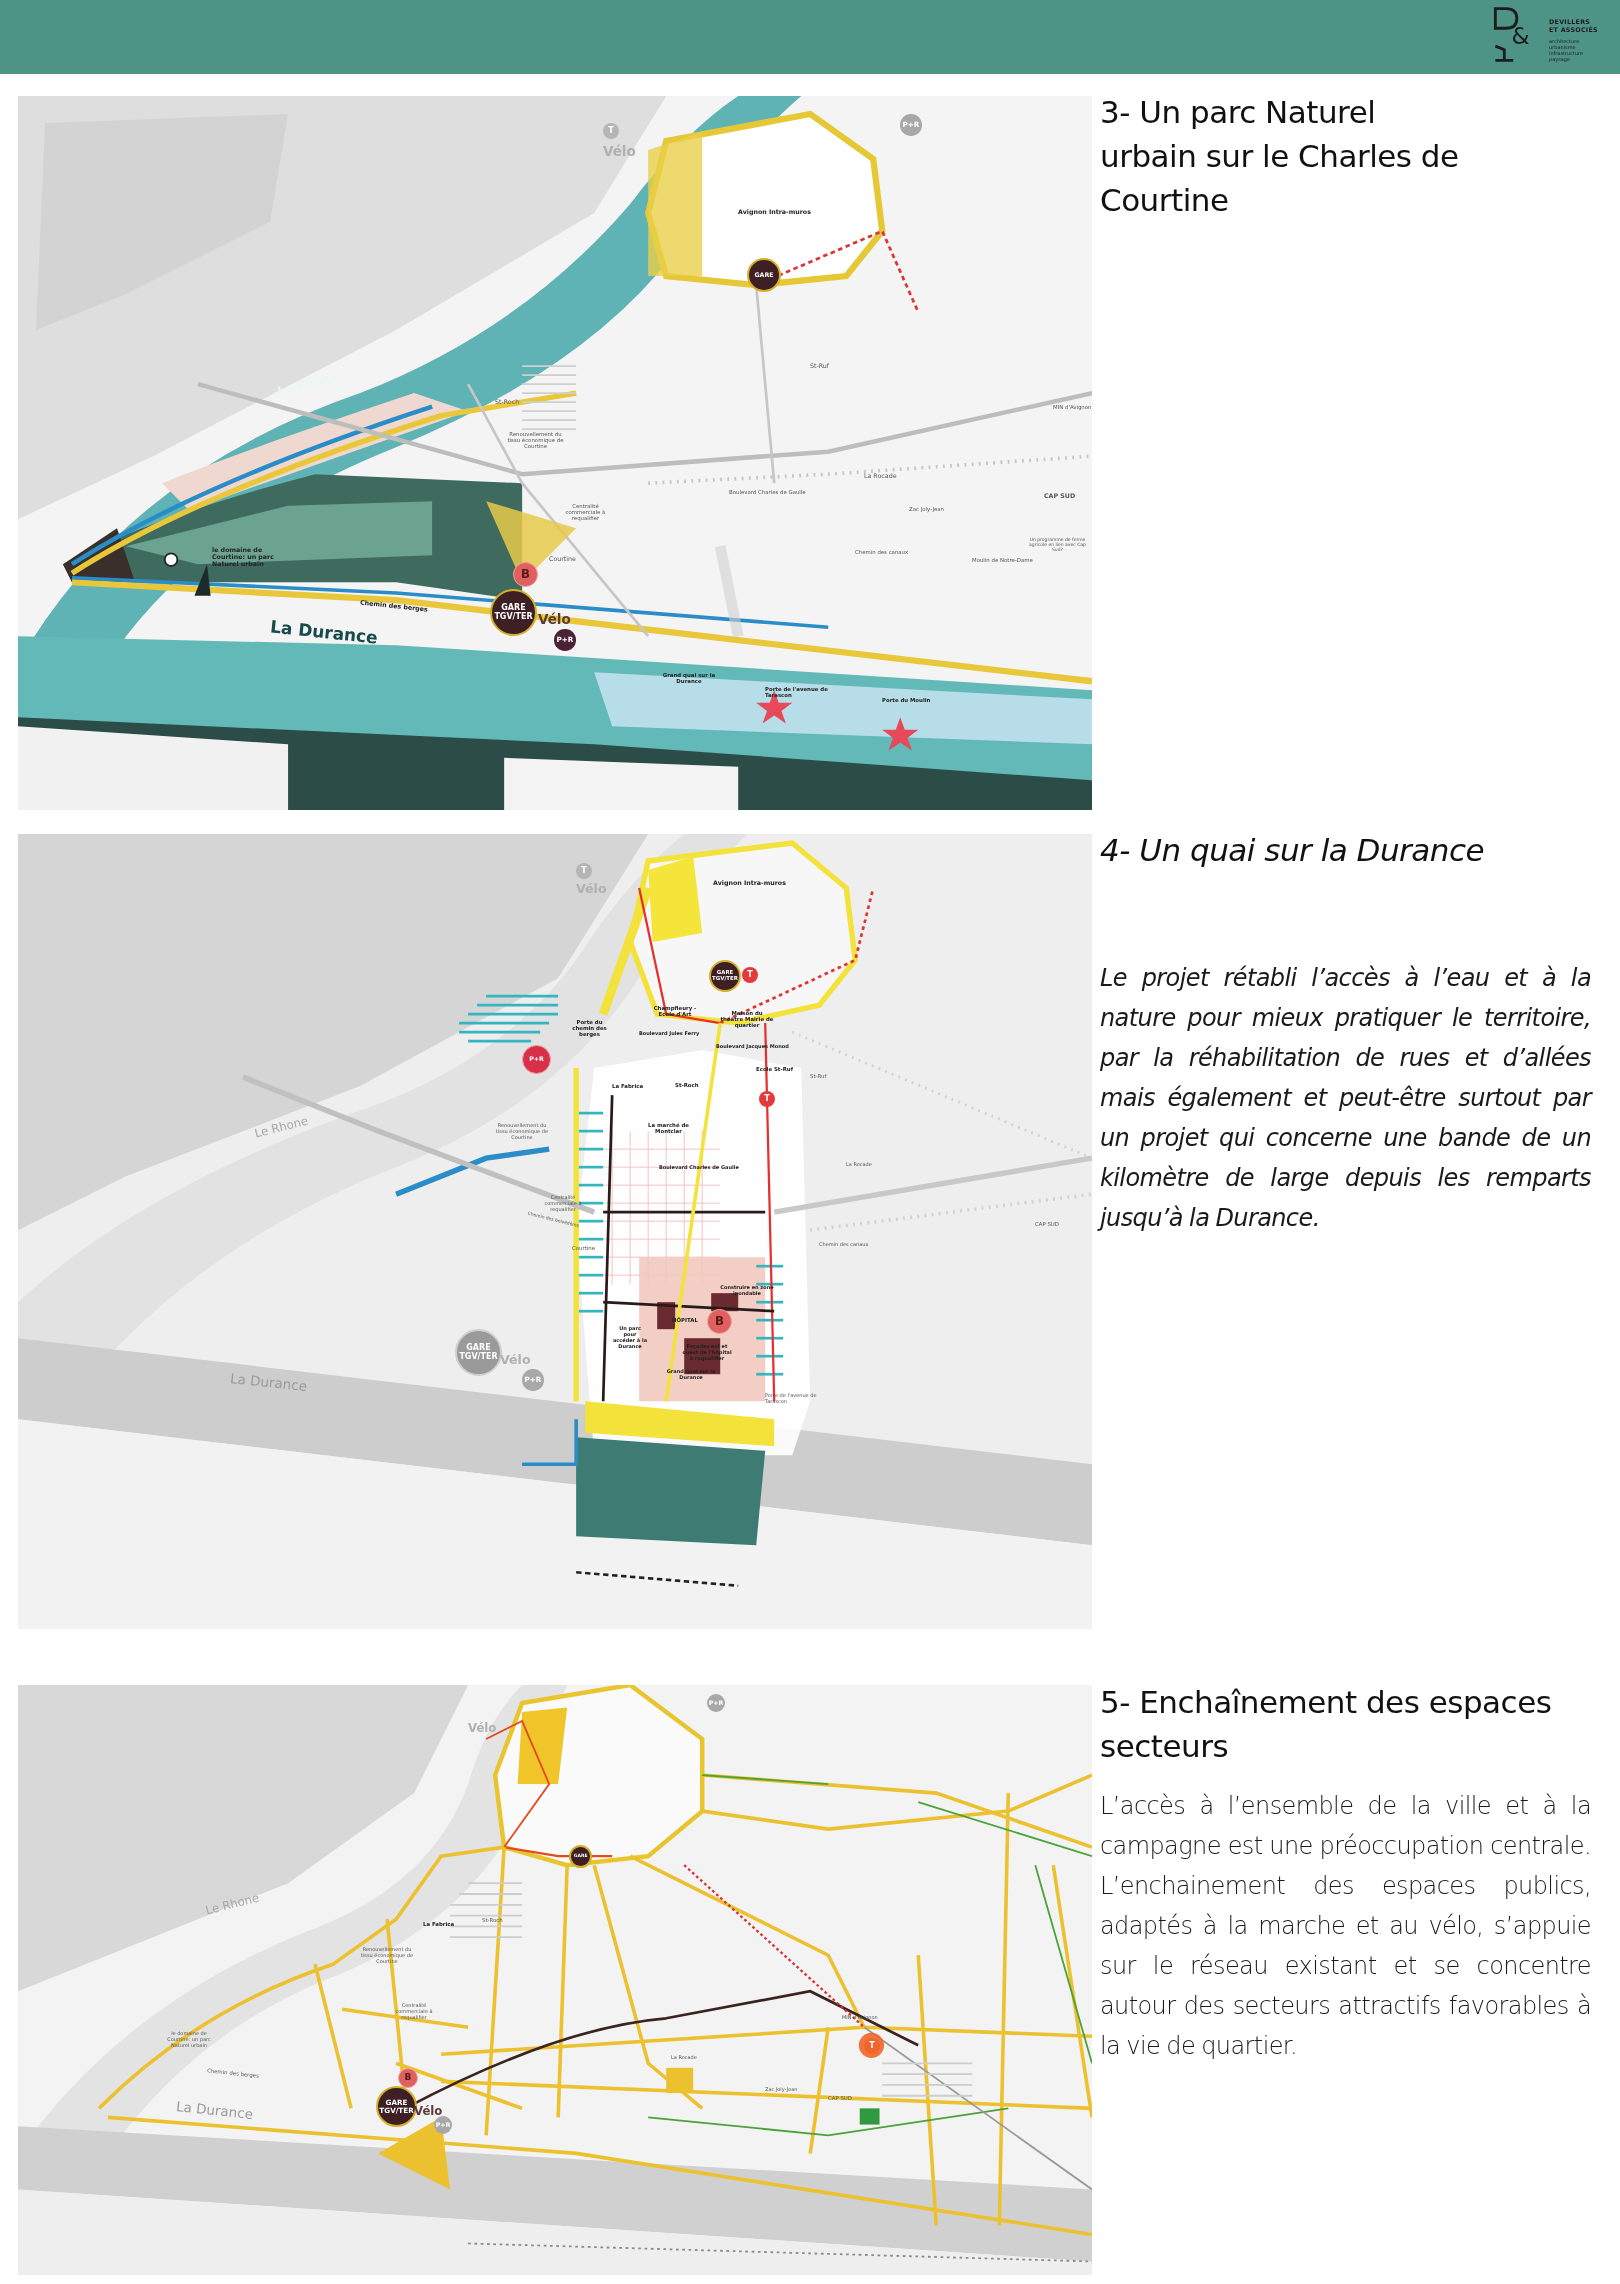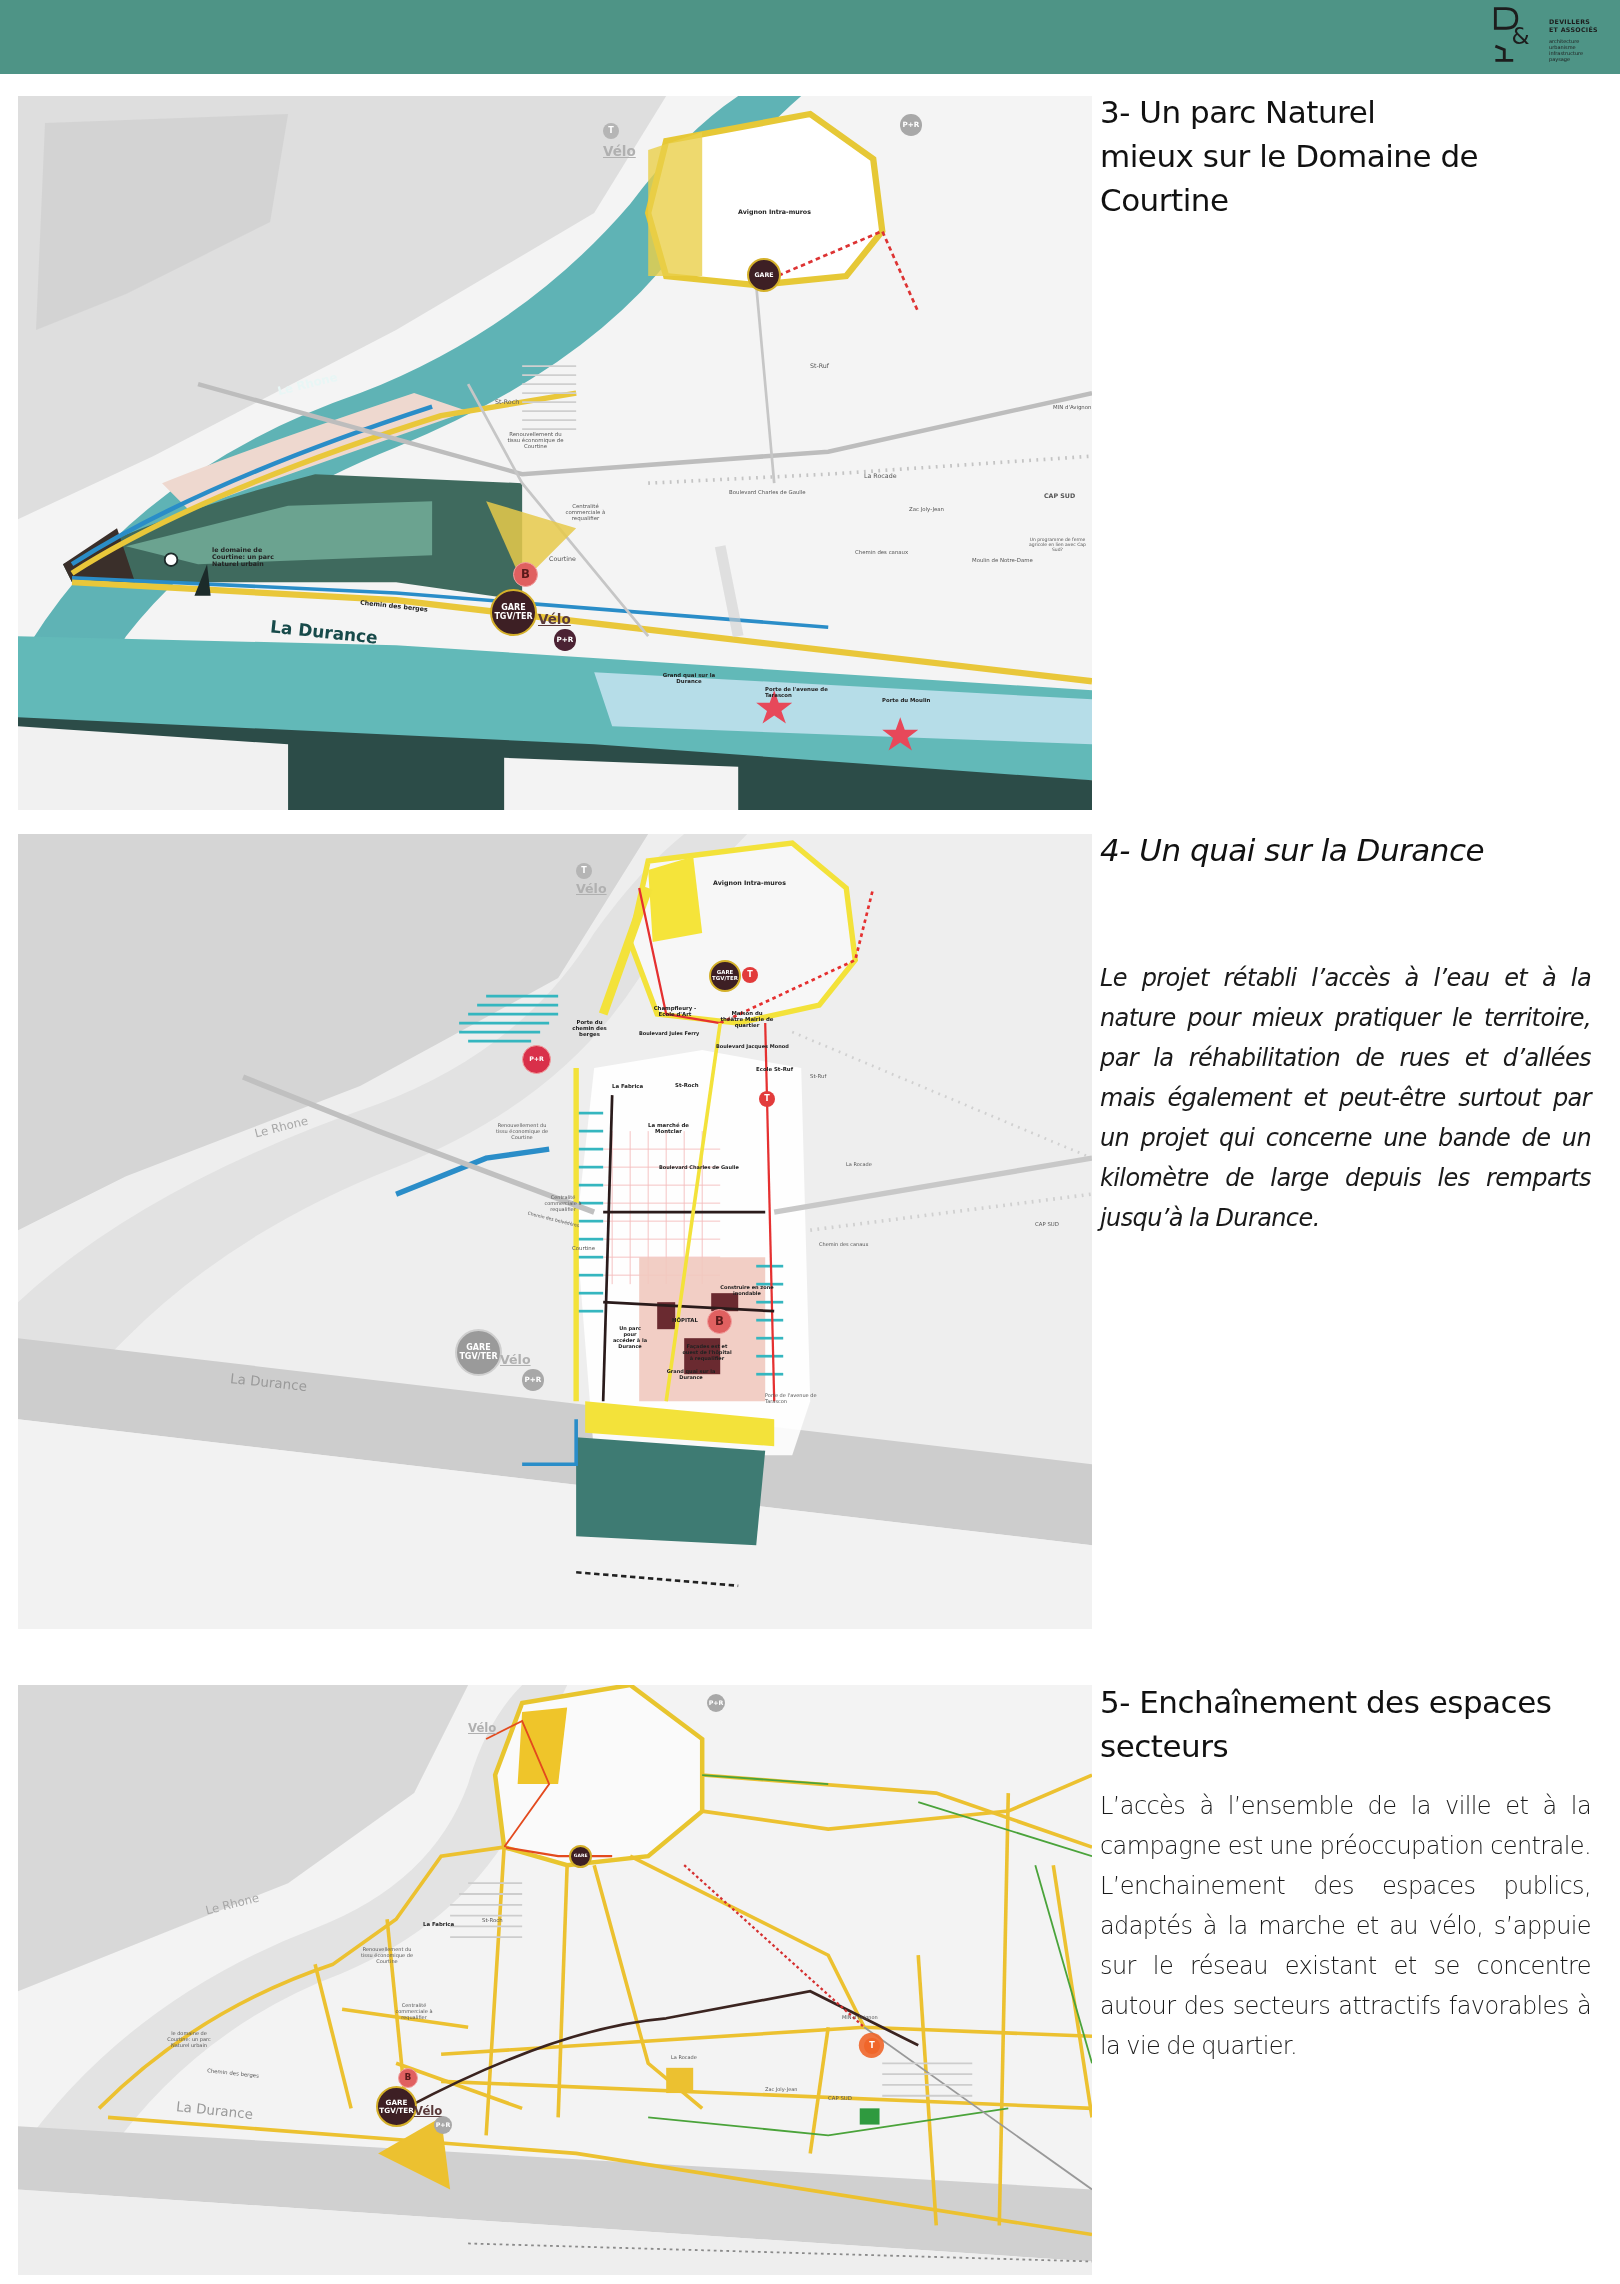--- a/index.html
+++ b/index.html
@@ -23,21 +23,21 @@
   .map-label.gray-water { color: #a7a7a7; font-size: 11.7px; transform: rotate(-14deg); }
 
   .badge { position: absolute; border-radius: 50%; display: flex; align-items: center; justify-content: center; font-weight: bold; color: #fff; text-align: center; line-height: 1.05; }
   .badge.gare { width: 47px; height: 47px; background: #3d1f24; border: 2.7px double #d4b02a; font-size: 8px; }
   .badge.gare.gray { background: #9a9a9a; border-color: #cfcfcf; }
   .badge.pr { width: 21.6px; height: 21.6px; background: #4b2233; font-size: 7.2px; }
   .badge.pr.gray { background: #a8a8a8; }
   .badge.b { width: 25px; height: 25px; background: #e06060; color: #5a1a1a; font-size: 11.7px; border: 1.8px solid #f2a0a0; }
   .badge.t { width: 16px; height: 16px; background: #e23b3b; font-size: 8px; }
   .badge.t.gray { background: #b5b5b5; }
-  .velo { position: absolute; font-size: 13.5px; font-weight: bold; color: #5a3a3a; text-decoration: underline; }
+  .velo { position: absolute; font-size: 13.5px; font-weight: bold; color: #5a3a3a; }
   .velo.gray { color: #b0b0b0; font-size: 16px; }
 
   .text-col { position: absolute; left: 1100px; width: 491px; }
   .sec-title { font-family: "DejaVu Sans", sans-serif; font-size: 31px; line-height: 44px; font-weight: normal; color: #111; letter-spacing: -0.5px; }
   .sec-body { font-family: "DejaVu Sans", sans-serif; font-size: 24px; line-height: 40px; font-weight: 300; color: #1a1a1a; text-align: justify; letter-spacing: -0.6px; word-spacing: -0.9px; }
 </style>
 </head>
 <body>
 
 <div class="header-band">
@@ -139,21 +139,21 @@
     <div class="velo" style="left:520px; top:515px;">Vélo</div>
     <div class="badge pr" style="left:536px; top:533px;">P+R</div>
     <div class="badge b" style="left:495px; top:466px;">B</div>
     <div class="badge pr gray" style="left:882px; top:18px;">P+R</div>
     <div class="badge t gray" style="left:585px; top:27px;">T</div>
     <div class="velo gray" style="left:585px; top:47px; font-size:13.5px;">Vélo</div>
   </div>
   <div class="text-col" style="top:90px;">
     <h2 class="sec-title">
       <span>3- Un parc Naturel</span><br>
-      <span>mieux sur le Domaine de</span><br>
+      <span>urbain sur le Charles de</span><br>
       <span>Courtine</span>
     </h2>
   </div>
 </div>
 
 <div class="section" style="top:0;">
   <div class="map" style="top:834px; height:795px;">
     <svg viewBox="0 0 1193 883" preserveAspectRatio="none">
       <rect width="1193" height="883" fill="#eeeeee"></rect>
       <path d="M0 0 L700 0 L600 160 L380 280 L120 380 L0 440 Z" fill="#d5d5d5"></path>

